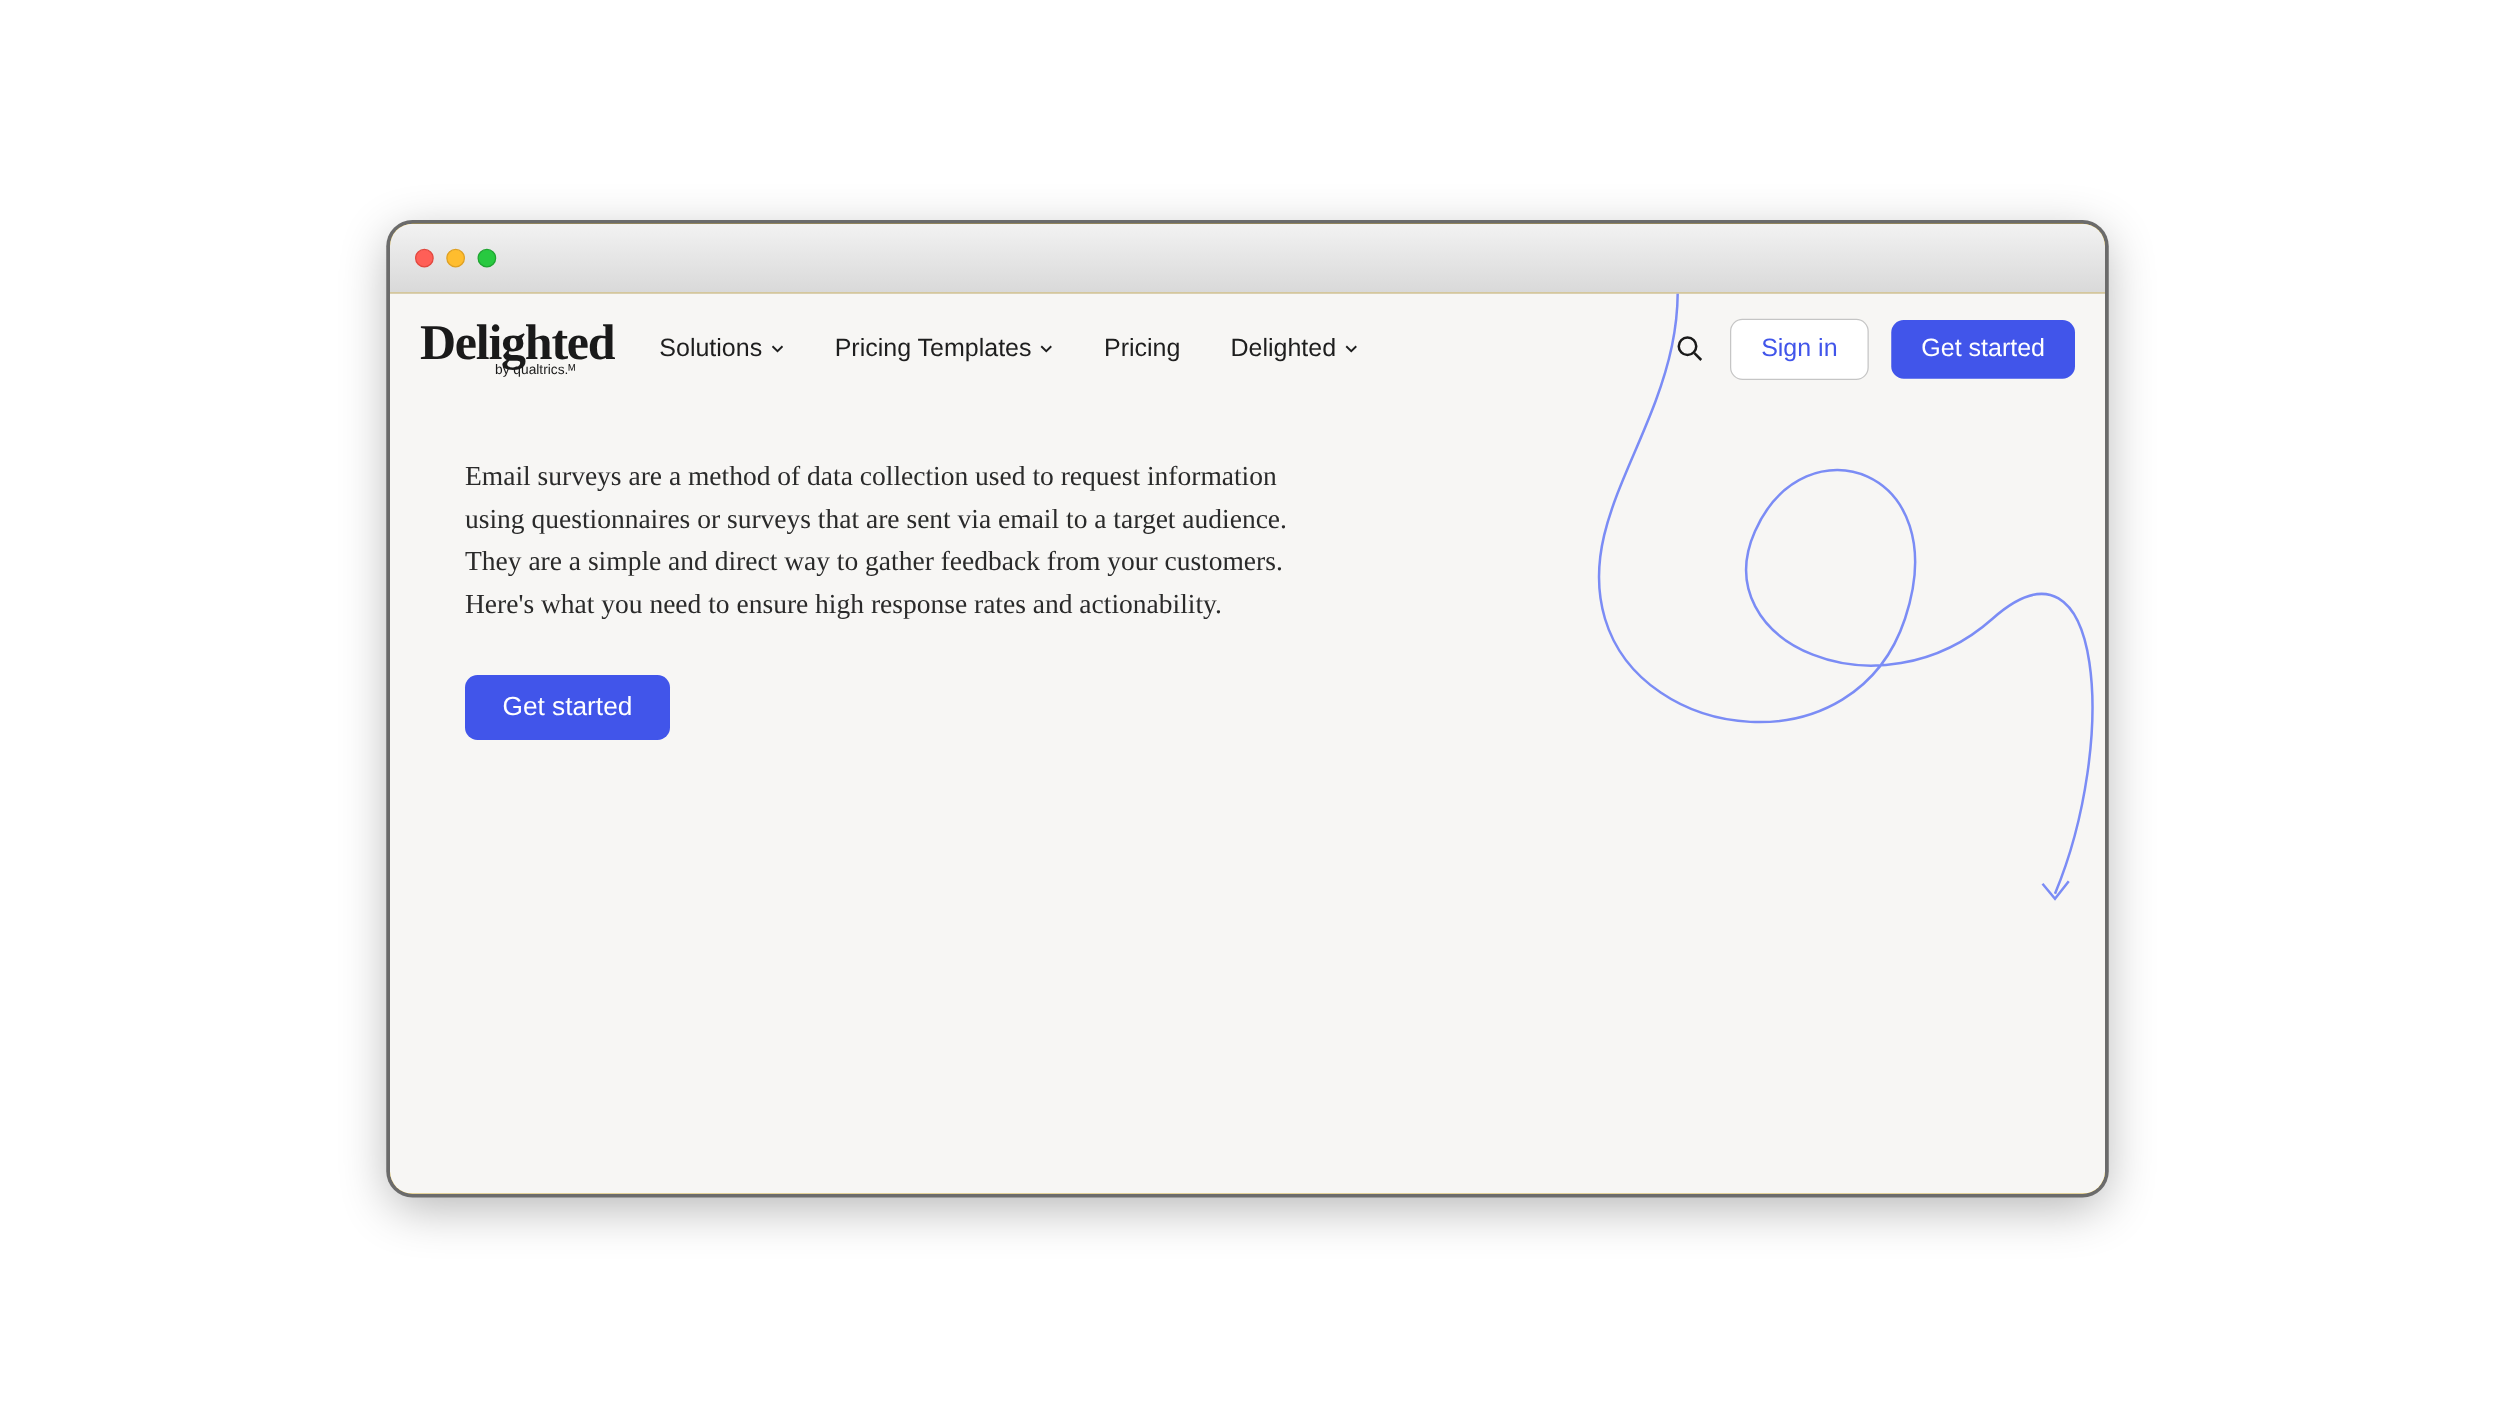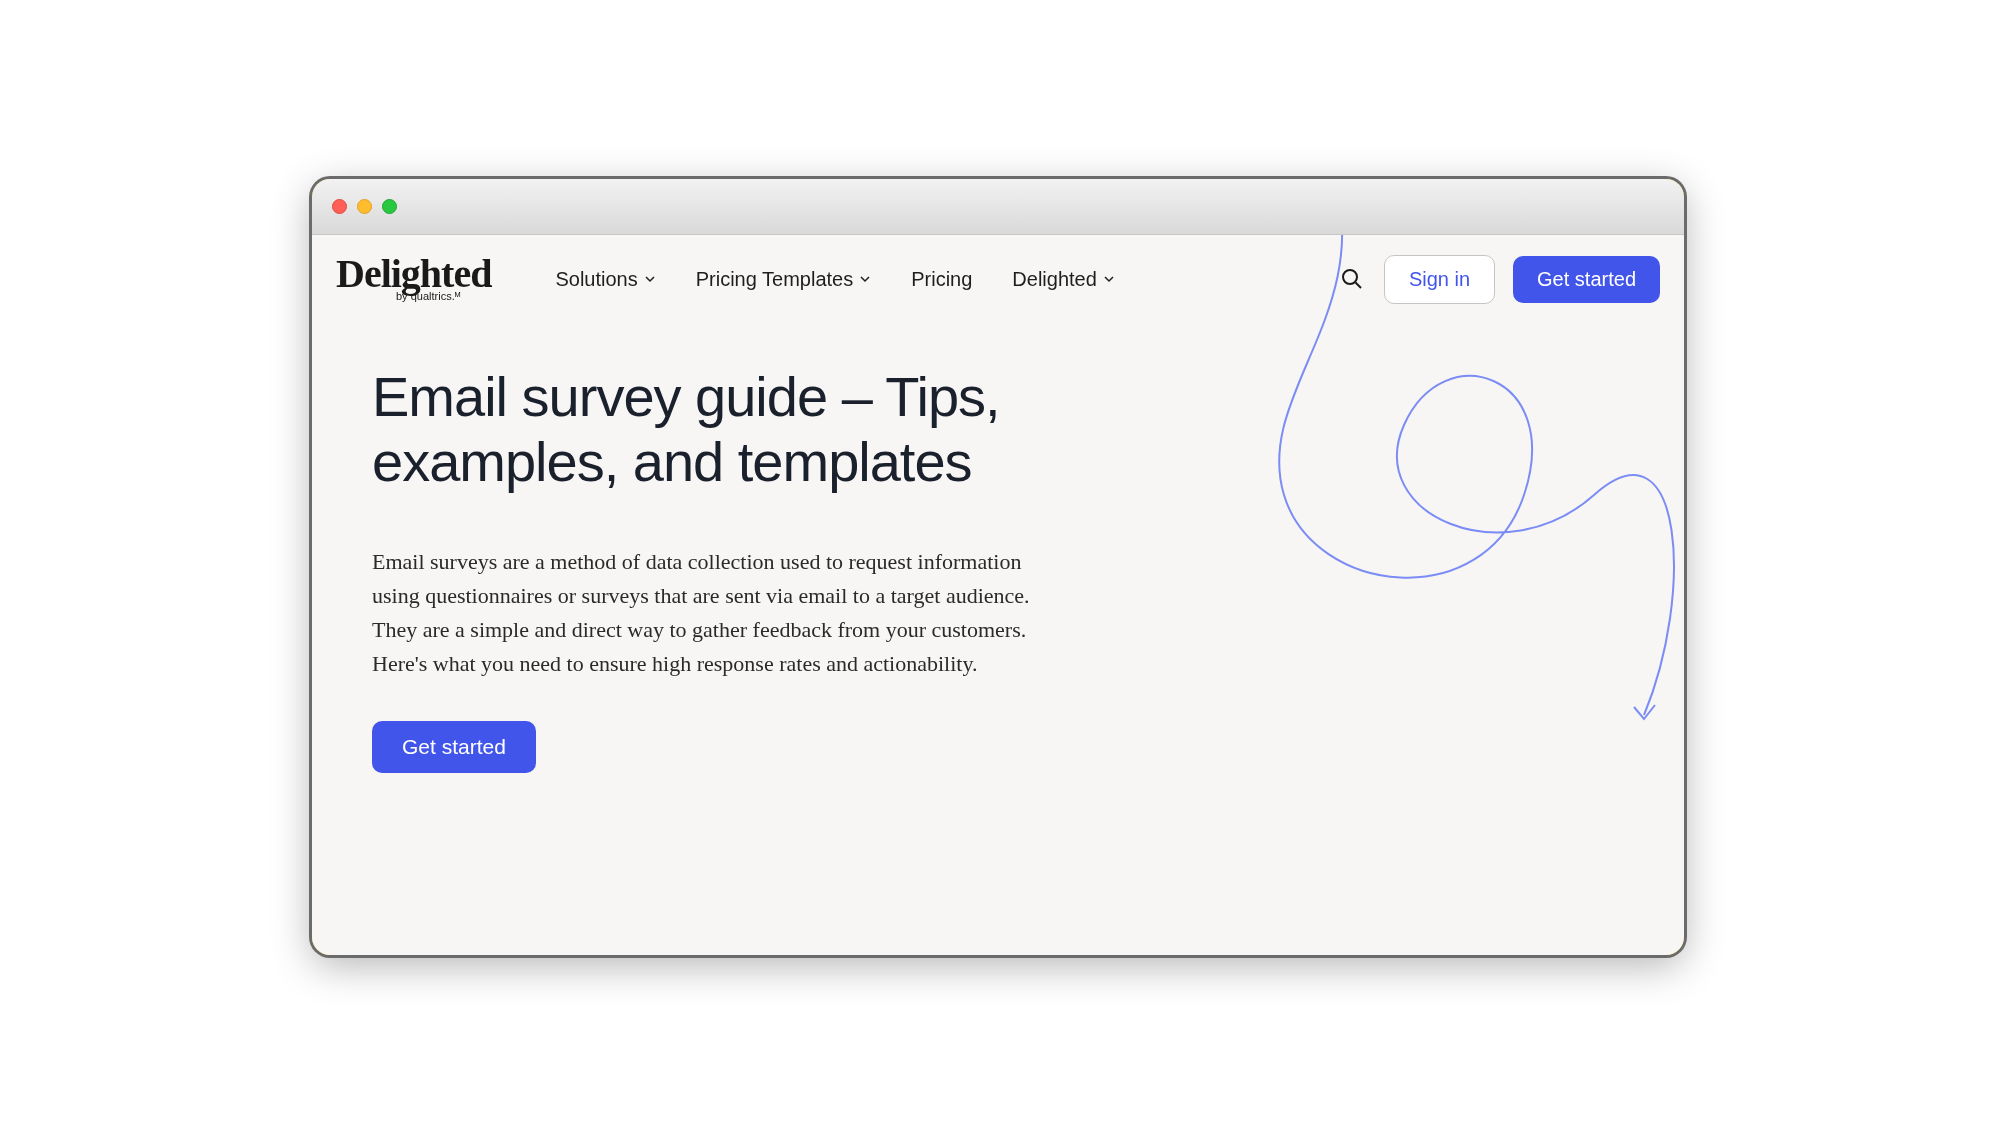--- a/index.html
+++ b/index.html
@@ -64,21 +64,21 @@
     line-height: 0.9;
     letter-spacing: -1px;
   }
   .logo-sub {
     font-size: 11px;
     color: #1a1a1a;
     margin-left: 60px;
     margin-top: -2px;
     text-align: right;
   }
-  .nav-links { display: flex; gap: 40px; margin-left: 28px; }
+  .nav-links { display: flex; gap: 40px; }
   .nav-link {
     display: flex;
     align-items: center;
     gap: 6px;
     font-size: 20px;
     color: #1e1e1e;
     cursor: pointer;
   }
   .chev { width: 12px; height: 12px; }
   .nav-right {
@@ -191,19 +191,18 @@
             <circle cx="9" cy="9" r="7" fill="none" stroke="#1a1a1a" stroke-width="2"></circle>
             <line x1="14.5" y1="14.5" x2="20" y2="20" stroke="#1a1a1a" stroke-width="2"></line>
           </svg>
         </div>
         <button class="btn btn-outline">Sign in</button>
         <button class="btn btn-primary">Get started</button>
       </div>
     </nav>
 
     <section class="hero">
-      <h1>Email survey guide – Tips, examples, and templates</h1>
       <p>Email surveys are a method of data collection used to request information using questionnaires or surveys that are sent via email to a target audience. They are a simple and direct way to gather feedback from your customers. Here's what you need to ensure high response rates and actionability.</p>
       <button class="btn btn-primary">Get started</button>
     </section>
 
   </div>
 </div>
 
 </body></html>

